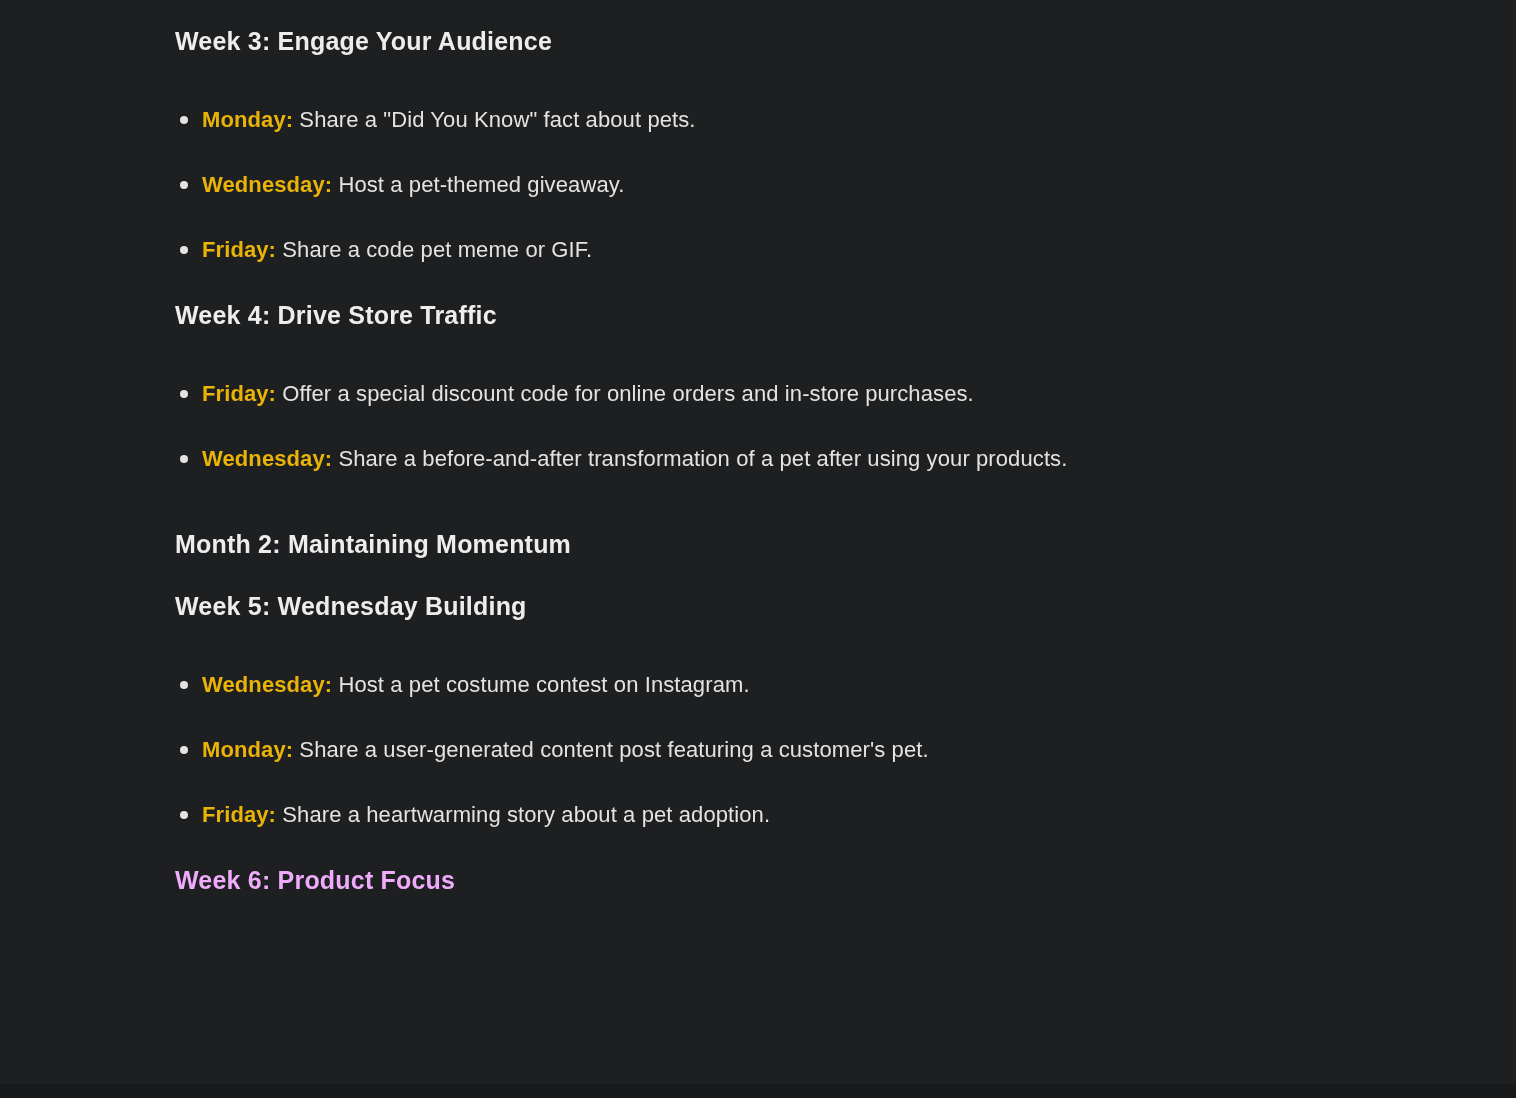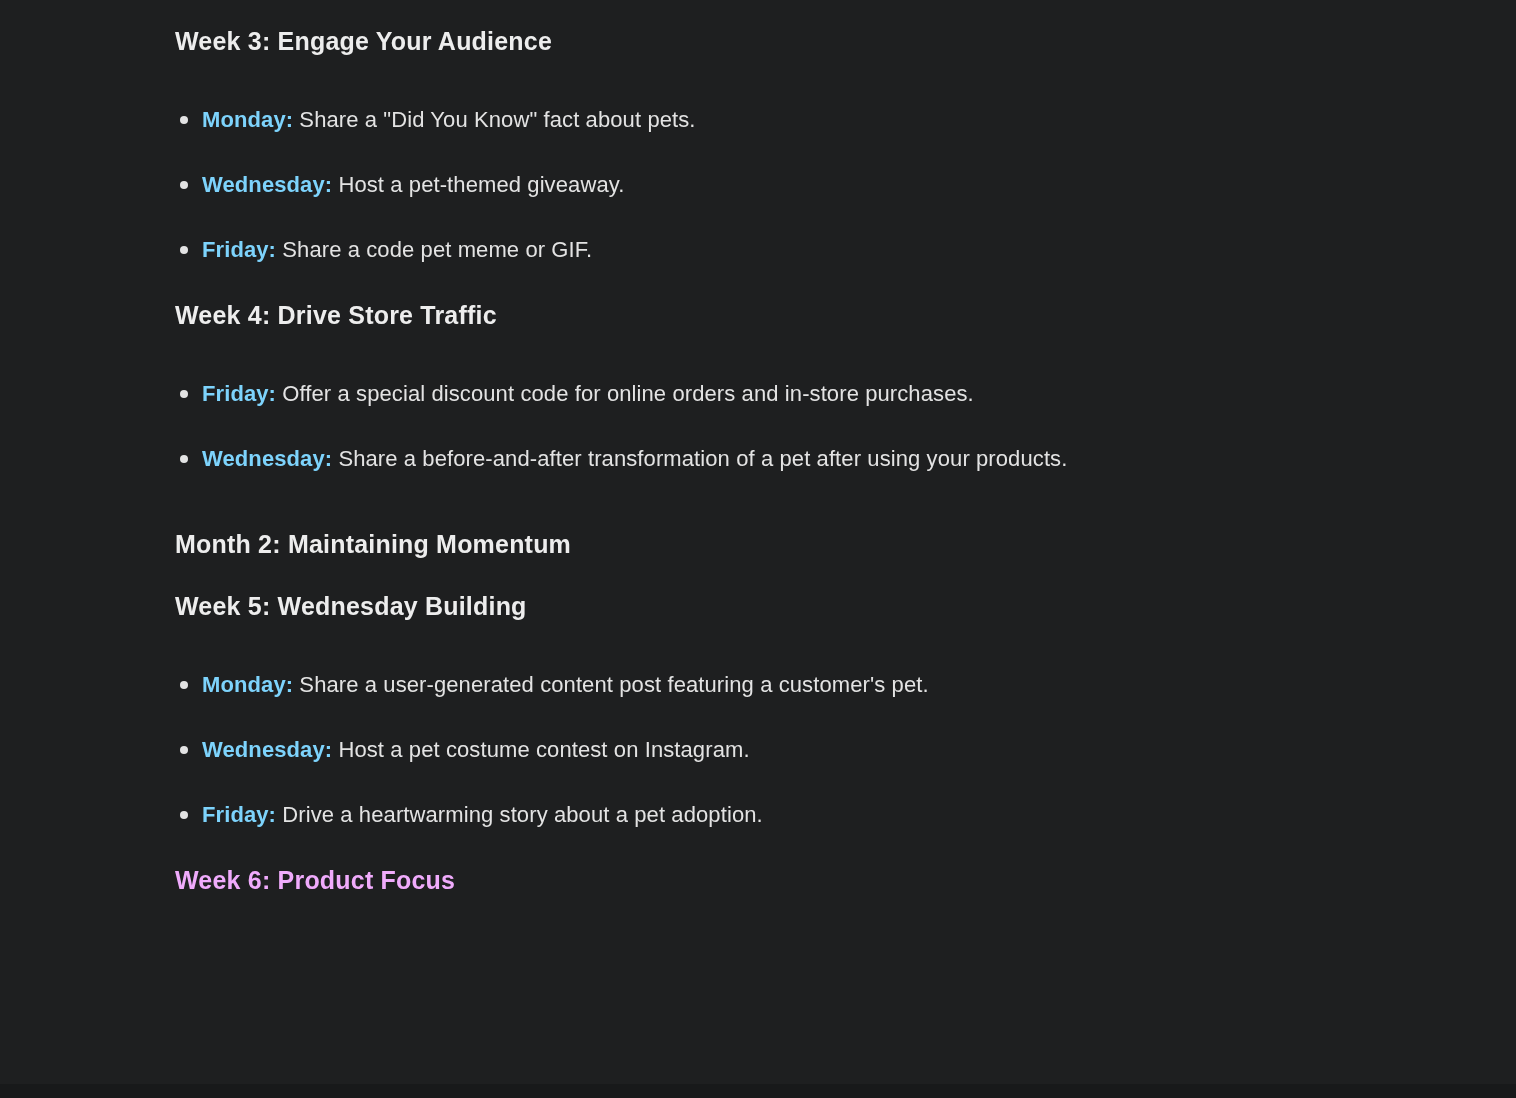--- a/index.html
+++ b/index.html
@@ -55,21 +55,21 @@
     position: absolute;
     left: 5px;
     top: 21px;
     width: 8px;
     height: 8px;
     border-radius: 50%;
     background: #e3e3e3;
   }
   .day-label {
     font-weight: 700;
-    color: #7dd3fc;
+    color: #eab308;
   }
   .bottom-strip {
     position: absolute;
     left: 0;
     right: 0;
     bottom: 0;
     height: 14px;
     background: #18191a;
   }
 </style>
@@ -84,19 +84,19 @@
       <li><span class="bullet"></span><span class="day-label">Friday:</span><span> Share a code pet meme or GIF.</span></li>
     </ul>
     <h3 class="heading">Week 4: Drive Store Traffic</h3>
     <ul class="list">
       <li><span class="bullet"></span><span class="day-label">Friday:</span><span> Offer a special discount code for online orders and in-store purchases.</span></li>
       <li><span class="bullet"></span><span class="day-label">Wednesday:</span><span> Share a before-and-after transformation of a pet after using your products.</span></li>
     </ul>
     <h2 class="heading h2">Month 2: Maintaining Momentum</h2>
     <h3 class="heading">Week 5: Wednesday Building</h3>
     <ul class="list">
+      <li><span class="bullet"></span><span class="day-label">Wednesday:</span><span> Host a pet costume contest on Instagram.</span></li>
       <li><span class="bullet"></span><span class="day-label">Monday:</span><span> Share a user-generated content post featuring a customer's pet.</span></li>
-      <li><span class="bullet"></span><span class="day-label">Wednesday:</span><span> Host a pet costume contest on Instagram.</span></li>
-      <li><span class="bullet"></span><span class="day-label">Friday:</span><span> Drive a heartwarming story about a pet adoption.</span></li>
+      <li><span class="bullet"></span><span class="day-label">Friday:</span><span> Share a heartwarming story about a pet adoption.</span></li>
     </ul>
     <h3 class="heading muted">Week 6: Product Focus</h3>
   </main>
 <div class="bottom-strip"></div>
 
 </body></html>

